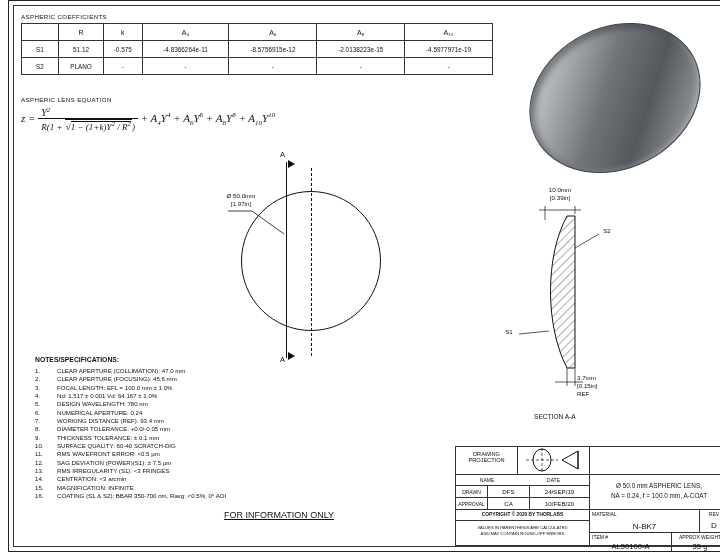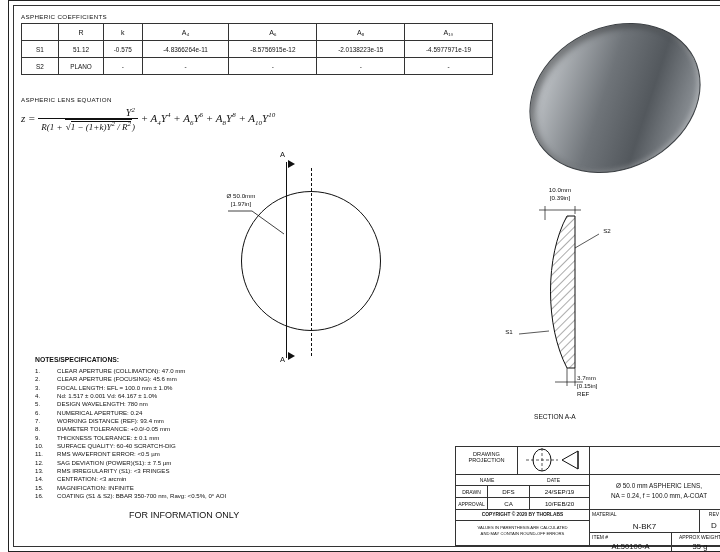--- a/index.html
+++ b/index.html
@@ -12,21 +12,21 @@
   #coef-label{left:12px;top:12px;}
   #coef-table{position:absolute;left:12px;top:22px;width:472px;border-collapse:collapse;}
   #coef-table td,#coef-table th{border:1px solid #333;font-size:6.4px;text-align:center;height:14px;font-weight:normal;color:#111;}
   #coef-table .colhead{font-size:7px;}
   #coef-table td.rowhead{width:34px;}
 
   
   #eq-label{left:12px;top:95px;}
   #eq-box{position:absolute;left:12px;top:105px;width:330px;height:42px;}
   #eq-img{font-family:"Liberation Serif",serif;font-style:italic;font-size:11px;color:#111;}
-  .frac{display:inline-block;vertical-align:middle;text-align:right;}
+  .frac{display:inline-block;vertical-align:middle;text-align:left;}
   .frac .num{display:block;border-bottom:1px solid #111;padding:0 3px;font-size:10px;}
   .frac .den{display:block;padding:0 3px;font-size:9px;}
   sup.e{font-size:7px;vertical-align:super;font-style:italic;}
   sub.e{font-size:7px;vertical-align:sub;font-style:italic;}
   .radic{display:inline-block;border-top:1px solid #111;padding:0 1px;}
 
   
   #frontview{position:absolute;left:205px;top:155px;width:195px;height:250px;}
   #circle{position:absolute;left:27px;top:35px;width:140px;height:140px;border:1.1px solid #111;border-radius:50%;box-sizing:border-box;}
   #vcenter{position:absolute;left:97px;top:12px;width:0;height:188px;border-left:1px dashed #111;}
@@ -46,21 +46,21 @@
 
   
   #section{position:absolute;left:470px;top:185px;width:230px;height:225px;}
   #sec-caption{position:absolute;left:525px;top:412px;font-size:6.6px;}
 
   
   #notes-title{position:absolute;left:26px;top:355px;font-size:6.8px;font-weight:bold;}
   #notes{position:absolute;left:26px;top:366px;font-size:6.1px;line-height:8.35px;color:#111;}
   #notes .row{display:flex;}
   #notes .idx{width:22px;flex:none;}
-  #fyi{position:absolute;left:120px;top:508px;width:300px;font-size:9px;line-height:12px;}
+  #fyi{position:absolute;left:120px;top:508px;width:300px;text-align:center;font-size:9px;line-height:12px;text-decoration:underline;}
 
   
   #titleblock{position:absolute;left:446px;top:445px;width:272px;height:100px;border:1px solid #333;box-sizing:border-box;font-size:5.6px;}
   .tb-cell{position:absolute;box-sizing:border-box;border-right:1px solid #333;border-bottom:1px solid #333;}
   .tb-lbl{font-size:5px;color:#111;}
   .tb-val{font-size:6.2px;}
   .center{text-align:center;}
 </style>
 </head>
 <body>

